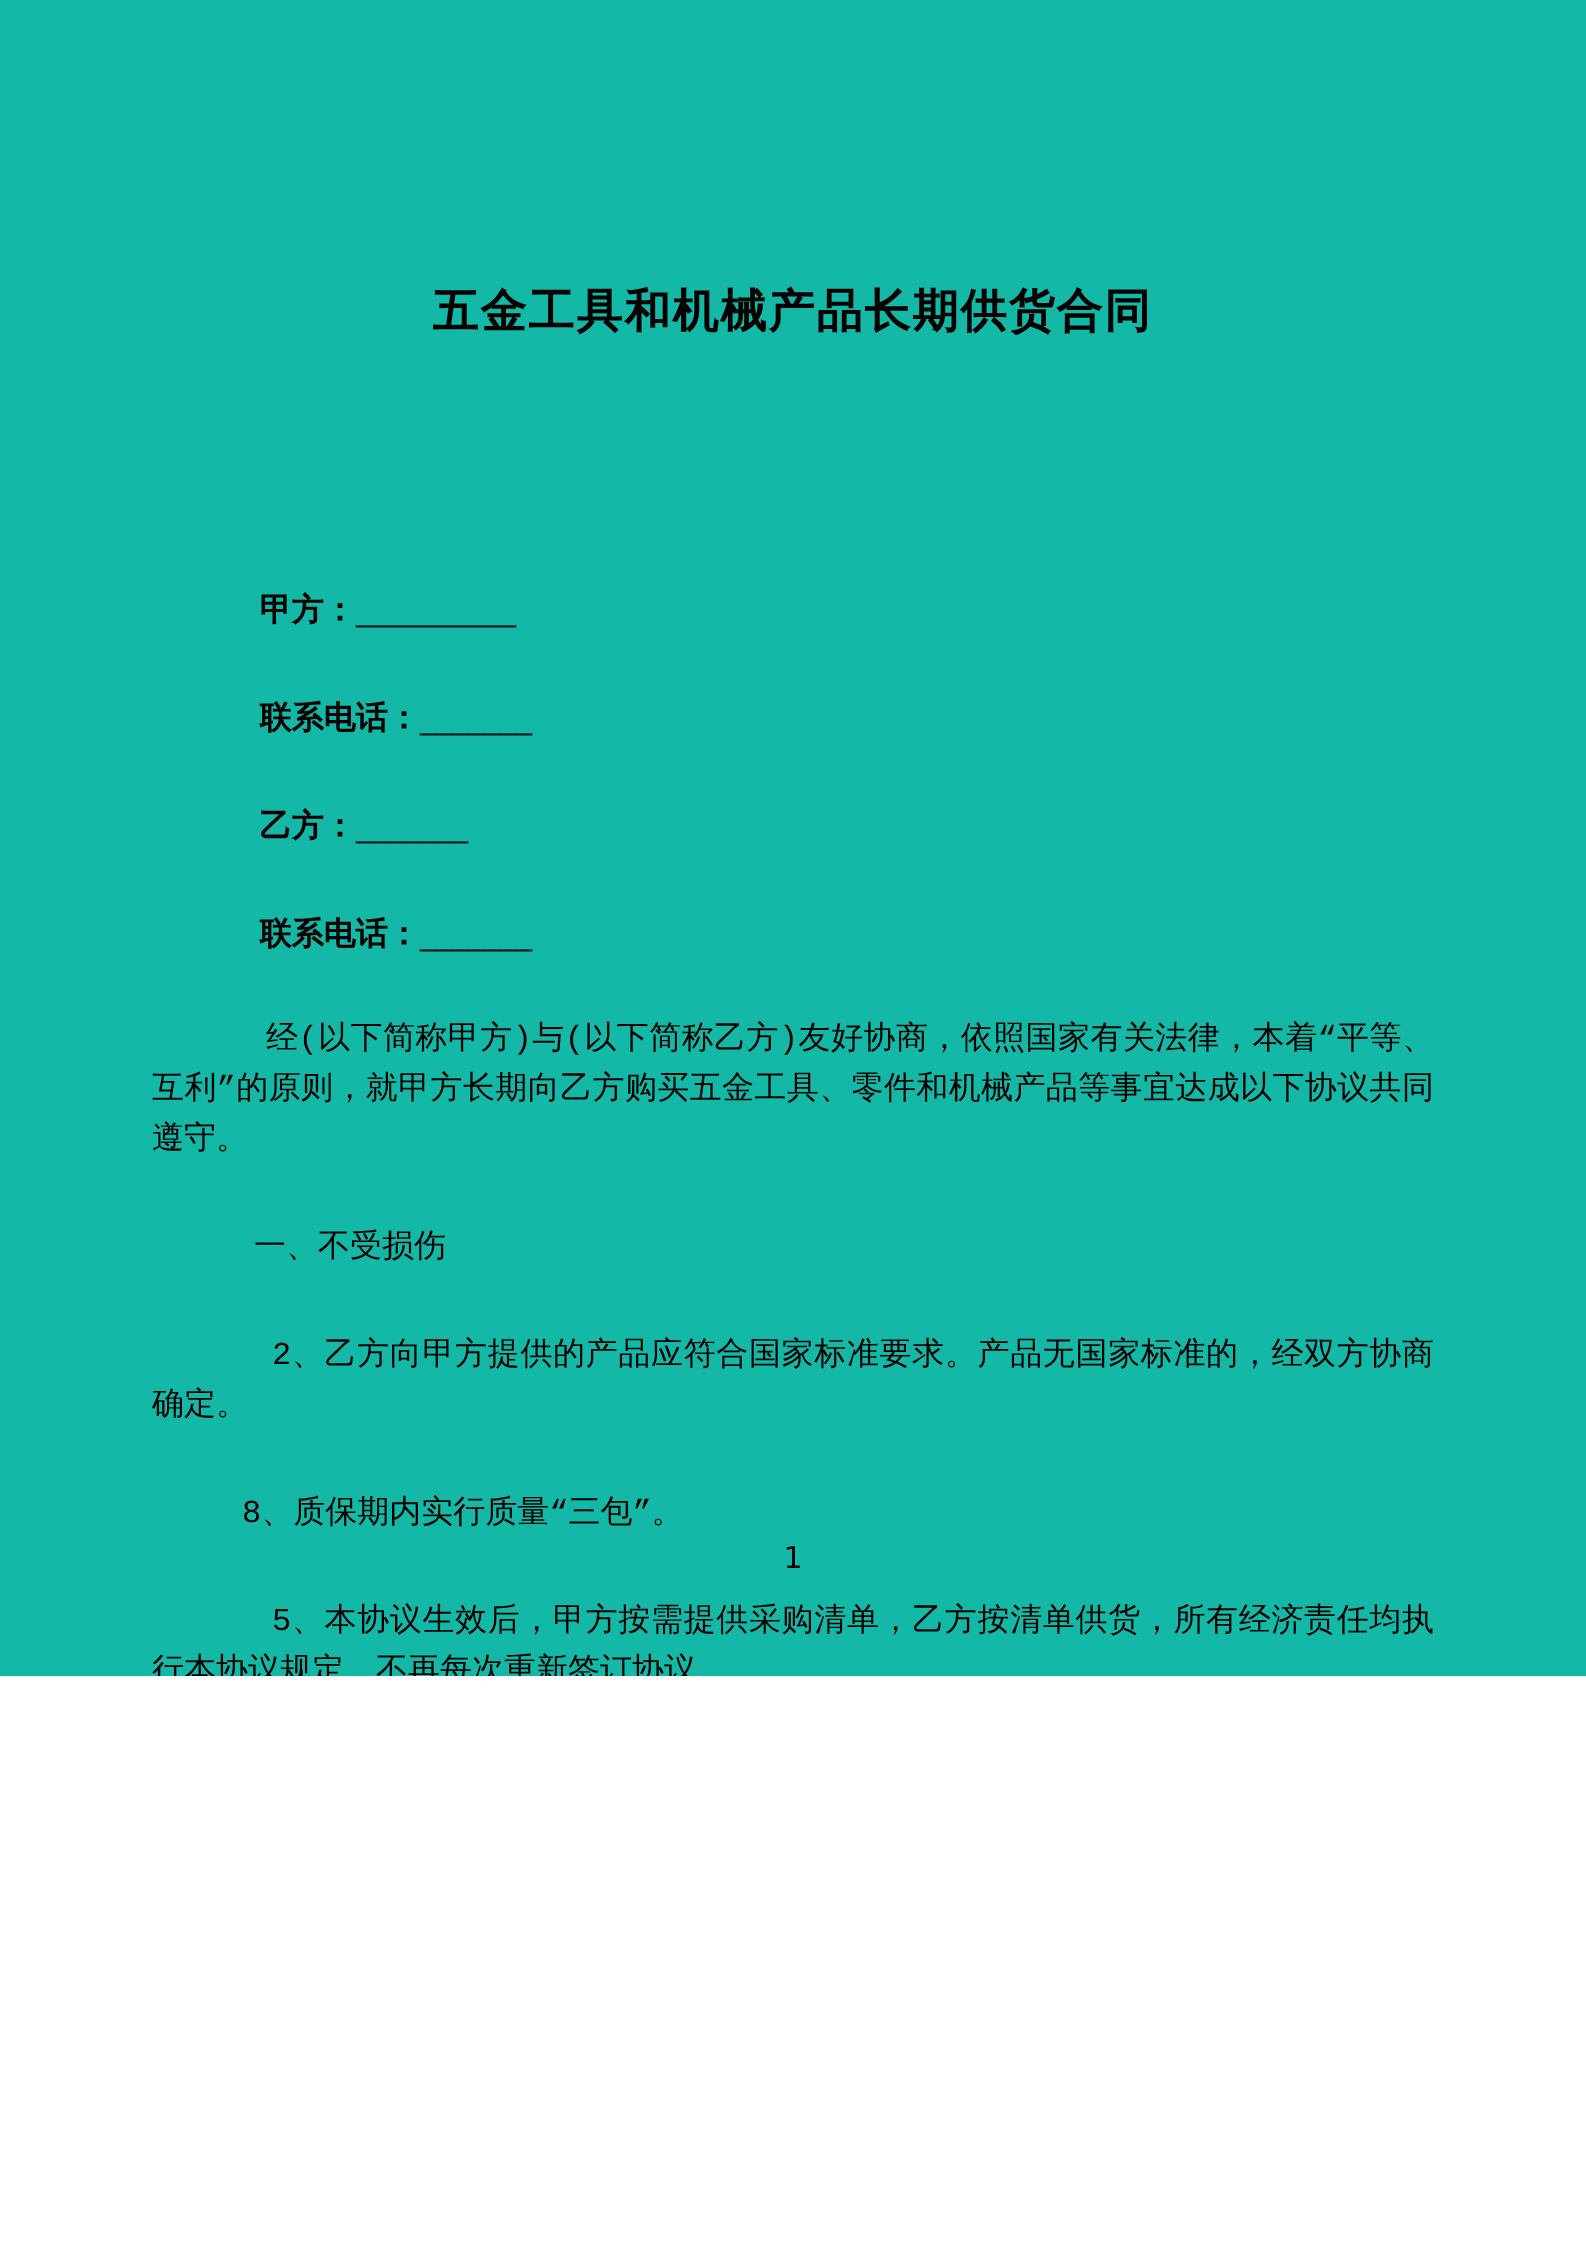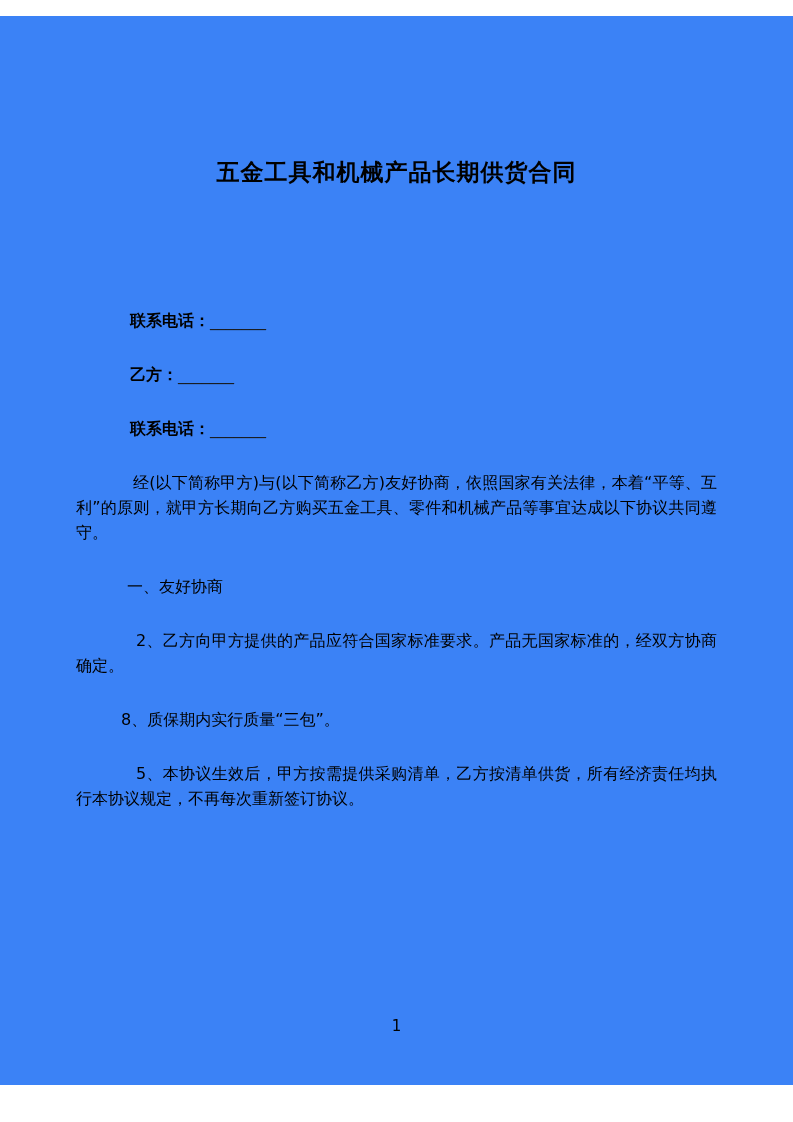--- a/index.html
+++ b/index.html
@@ -3,23 +3,23 @@
 <meta charset="utf-8">
 <style>
   html, body {
     margin: 0;
     padding: 0;
     background: #ffffff;
   }
   .page {
     position: relative;
     width: 793px;
-    height: 1069px;
-    margin: 16px auto;
-    background: #3b82f6;
+    height: 838px;
+    margin: 0 auto;
+    background: #14b8a6;
     box-sizing: border-box;
     padding: 140px 76px 0 76px;
     font-family: "DejaVu Sans", "Liberation Sans", sans-serif;
     color: #000000;
     overflow: hidden;
   }
   .doc-title {
     margin: 0;
     font-size: 23px;
     line-height: 32px;
@@ -40,20 +40,21 @@
     font-weight: bold;
     text-indent: 54px;
   }
   .field-line .blank {
     font-weight: normal;
     color: #1a1a1a;
     letter-spacing: 0;
   }
   .body-text {
     margin-top: 25px;
+    font-family: Liberation Mono, monospace;
   }
   .ind-45 { text-indent: 45px; }
   .ind-51 { text-indent: 51px; }
   .ind-57 { text-indent: 57px; }
   .ind-60 { text-indent: 60px; }
   .section-heading {
     font-weight: normal;
   }
   .page-number {
     position: absolute;
@@ -67,34 +68,37 @@
 </style>
 </head>
 <body>
 
 <div class="page">
 
   <h1 class="doc-title">五金工具和机械产品长期供货合同</h1>
 
   <div class="fields">
     <p class="line field-line">
+      <span>甲方：</span><span class="blank">__________</span>
+    </p>
+    <p class="line field-line">
       <span>联系电话：</span><span class="blank">_______</span>
     </p>
     <p class="line field-line">
       <span>乙方：</span><span class="blank">_______</span>
     </p>
     <p class="line field-line">
       <span>联系电话：</span><span class="blank">_______</span>
     </p>
   </div>
 
   <div class="body-text">
     <p class="line ind-57">经(以下简称甲方)与(以下简称乙方)友好协商，依照国家有关法律，本着“平等、互利”的原则，就甲方长期向乙方购买五金工具、零件和机械产品等事宜达成以下协议共同遵守。</p>
 
-    <p class="line ind-51 section-heading">一、友好协商</p>
+    <p class="line ind-51 section-heading">一、不受损伤</p>
 
 
     <p class="line ind-60">2、乙方向甲方提供的产品应符合国家标准要求。产品无国家标准的，经双方协商确定。</p>
 
     <p class="line ind-45">8、质保期内实行质量“三包”。</p>
 
 
     <p class="line ind-60">5、本协议生效后，甲方按需提供采购清单，乙方按清单供货，所有经济责任均执行本协议规定，不再每次重新签订协议。</p>
   </div>
 

